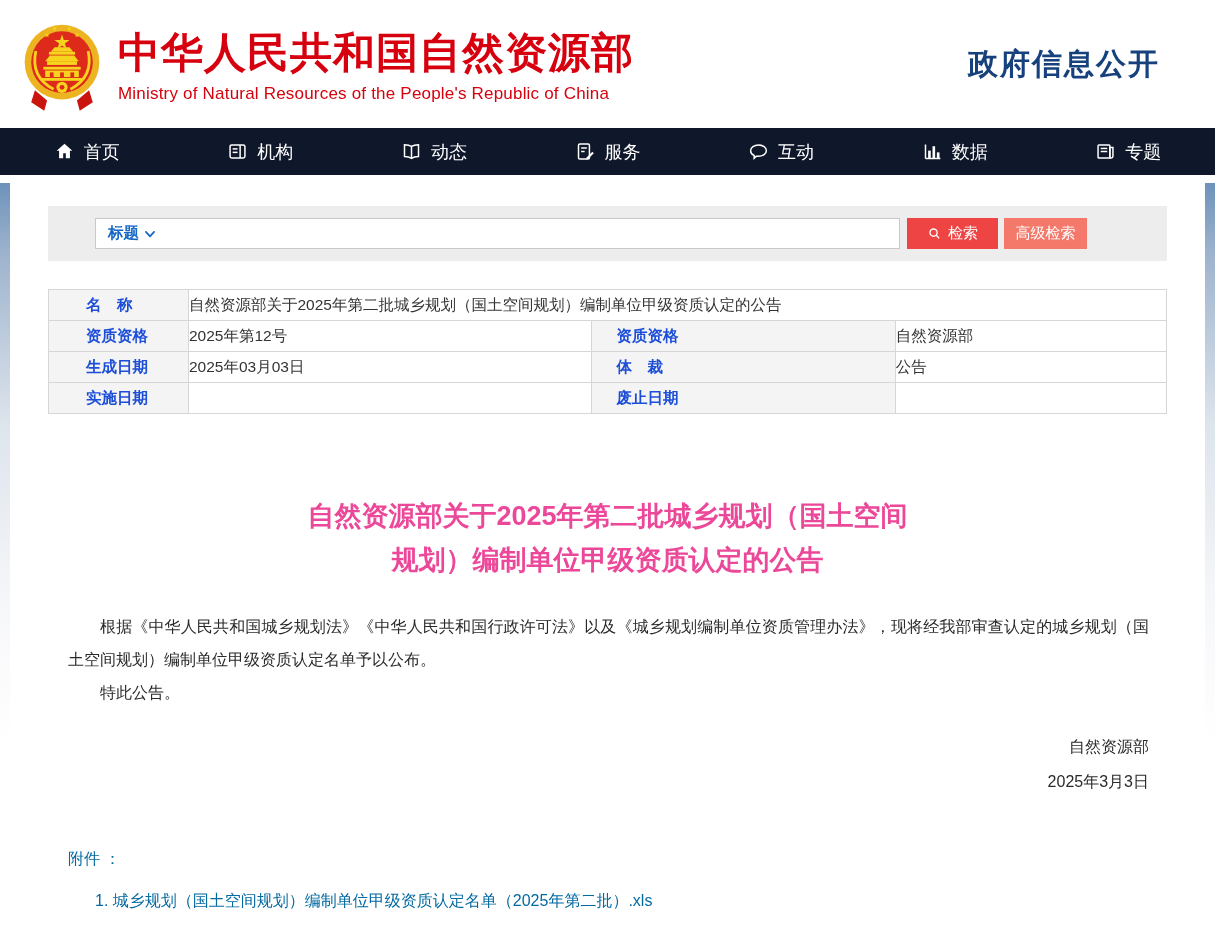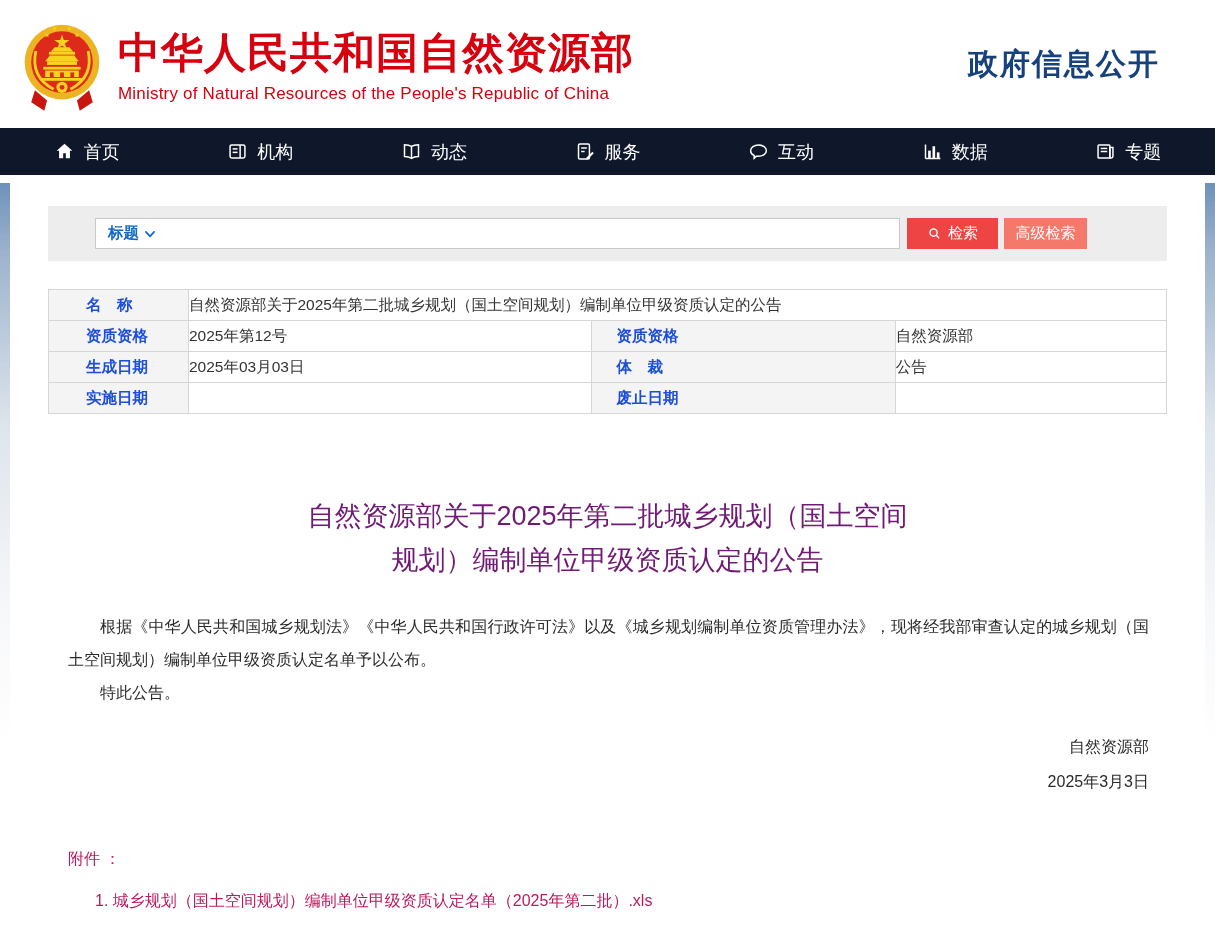--- a/index.html
+++ b/index.html
@@ -39,25 +39,25 @@
   .btn-search svg{ width:15px; height:15px; }
   .btn-advanced{ width:83px; background:#f4796a; margin-left:6px; }
   
   .meta-table{ width:100%; border-collapse:collapse; margin-top:28px; font-size:15.5px; }
   .meta-table th,.meta-table td{ border:1px solid #d6d6d6; height:31px; vertical-align:middle; }
   .meta-table th{ background:#f4f4f4; font-weight:bold; color:#1d4ed8; text-align:left; padding-left:37px; white-space:pre; }
   .meta-table td{ background:#fff; color:#333; }
   .col-label1{ width:140px; } .col-val1{ width:437px; } .col-label2{ width:137px; } .col-val2{ width:406px; }
   .meta-table th.label2{ padding-left:25px; }
   
-  .doc-title{ margin-top:80px; text-align:center; font-size:27px; font-weight:normal; color:#701a75; line-height:44px; }
+  .doc-title{ margin-top:80px; text-align:center; font-size:27px; font-weight:bold; color:#ec4899; line-height:44px; }
   .doc-body{ margin:28px 18px 0 20px; font-size:16px; color:#2a2a2a; line-height:33px; }
   .doc-body p{ text-indent:2em; text-align:justify; }
   .signature-block{ margin-top:20px; text-align:right; line-height:35px; font-size:16px; color:#2a2a2a; }
-  .attachments{ margin-top:44px; font-size:16px; color:#be185d; line-height:31px; }
+  .attachments{ margin-top:44px; font-size:16px; color:#0369a1; line-height:31px; }
   .attachment-item{ margin-left:27px; margin-top:11px; cursor:pointer; }
 </style>
 </head>
 <body>
 
 <header class="site-header">
   <div class="brand">
     <svg class="emblem" viewBox="0 0 90 108" aria-hidden="true">
       <defs>
         <polygon id="st" points="0,-10 2.25,-3.09 9.51,-3.09 3.63,1.18 5.88,8.09 0,3.82 -5.88,8.09 -3.63,1.18 -9.51,-3.09 -2.25,-3.09"></polygon>

